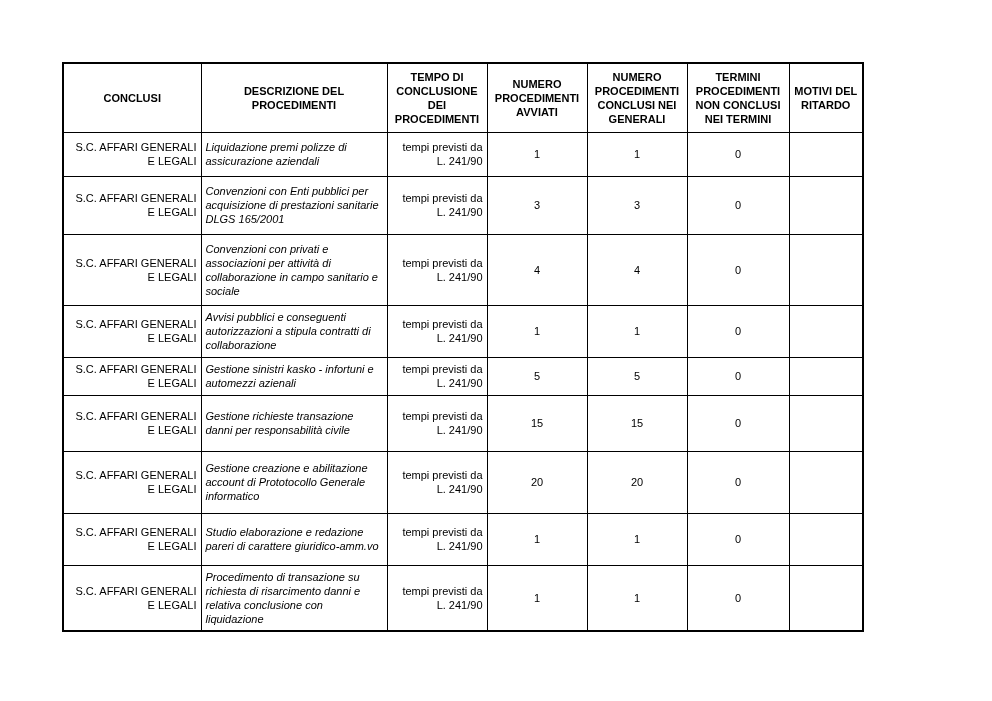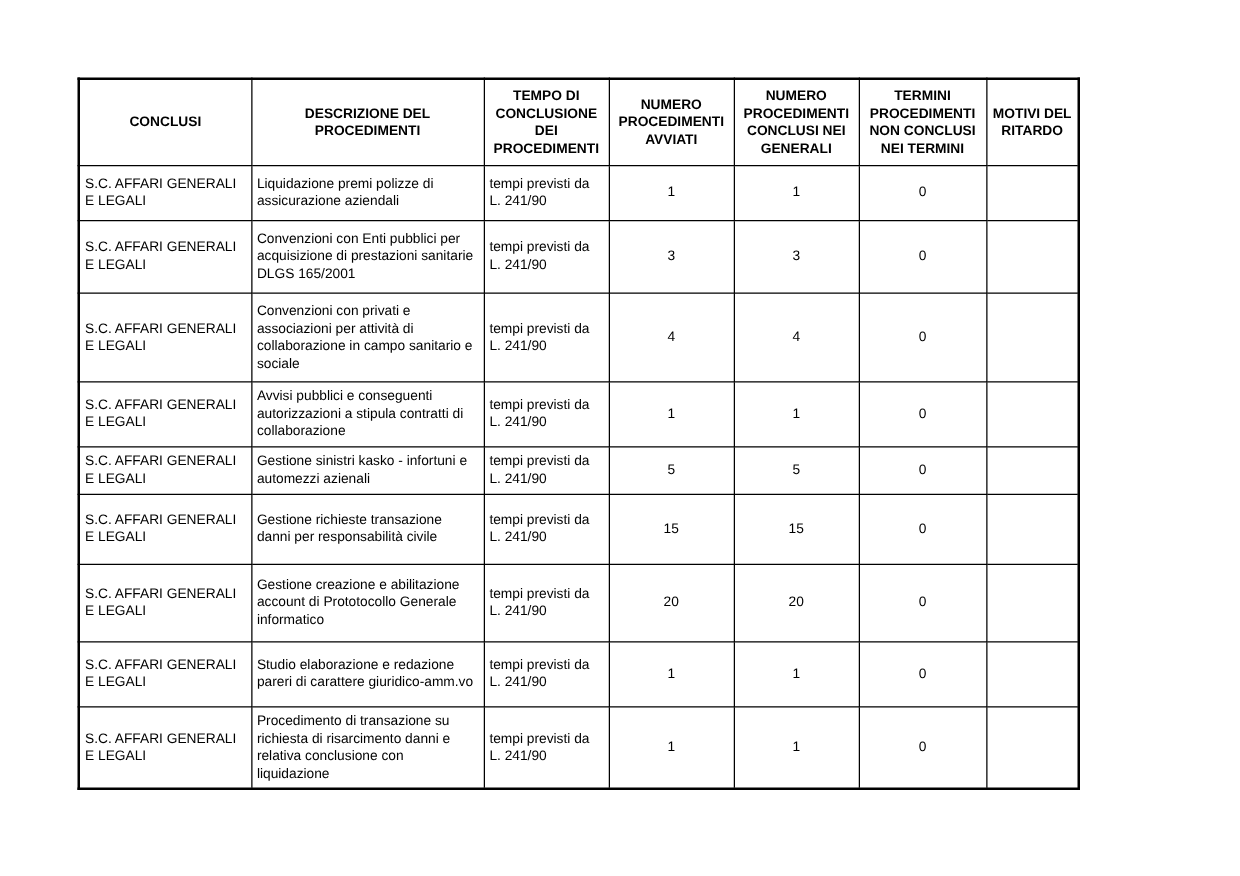--- a/index.html
+++ b/index.html
@@ -31,23 +31,23 @@
     line-height: 14px;
     padding: 1px 4px;
     vertical-align: middle;
     overflow: hidden;
     word-wrap: break-word;
   }
   table.report-table th {
     font-weight: bold;
     text-align: center;
   }
-  td.c-struttura { text-align: left; }
-  td.c-descr     { text-align: left; }
-  td.c-tempo     { text-align: left; }
+  td.c-struttura { text-align: right; }
+  td.c-descr     { text-align: left; font-style: italic; }
+  td.c-tempo     { text-align: right; }
   td.c-num       { text-align: center; }
   td.c-motivi    { text-align: left; }
 </style>
 </head>
 <body>
 
 <div class="page">
   <table class="report-table">
     <colgroup>
       <col style="width:138px">

